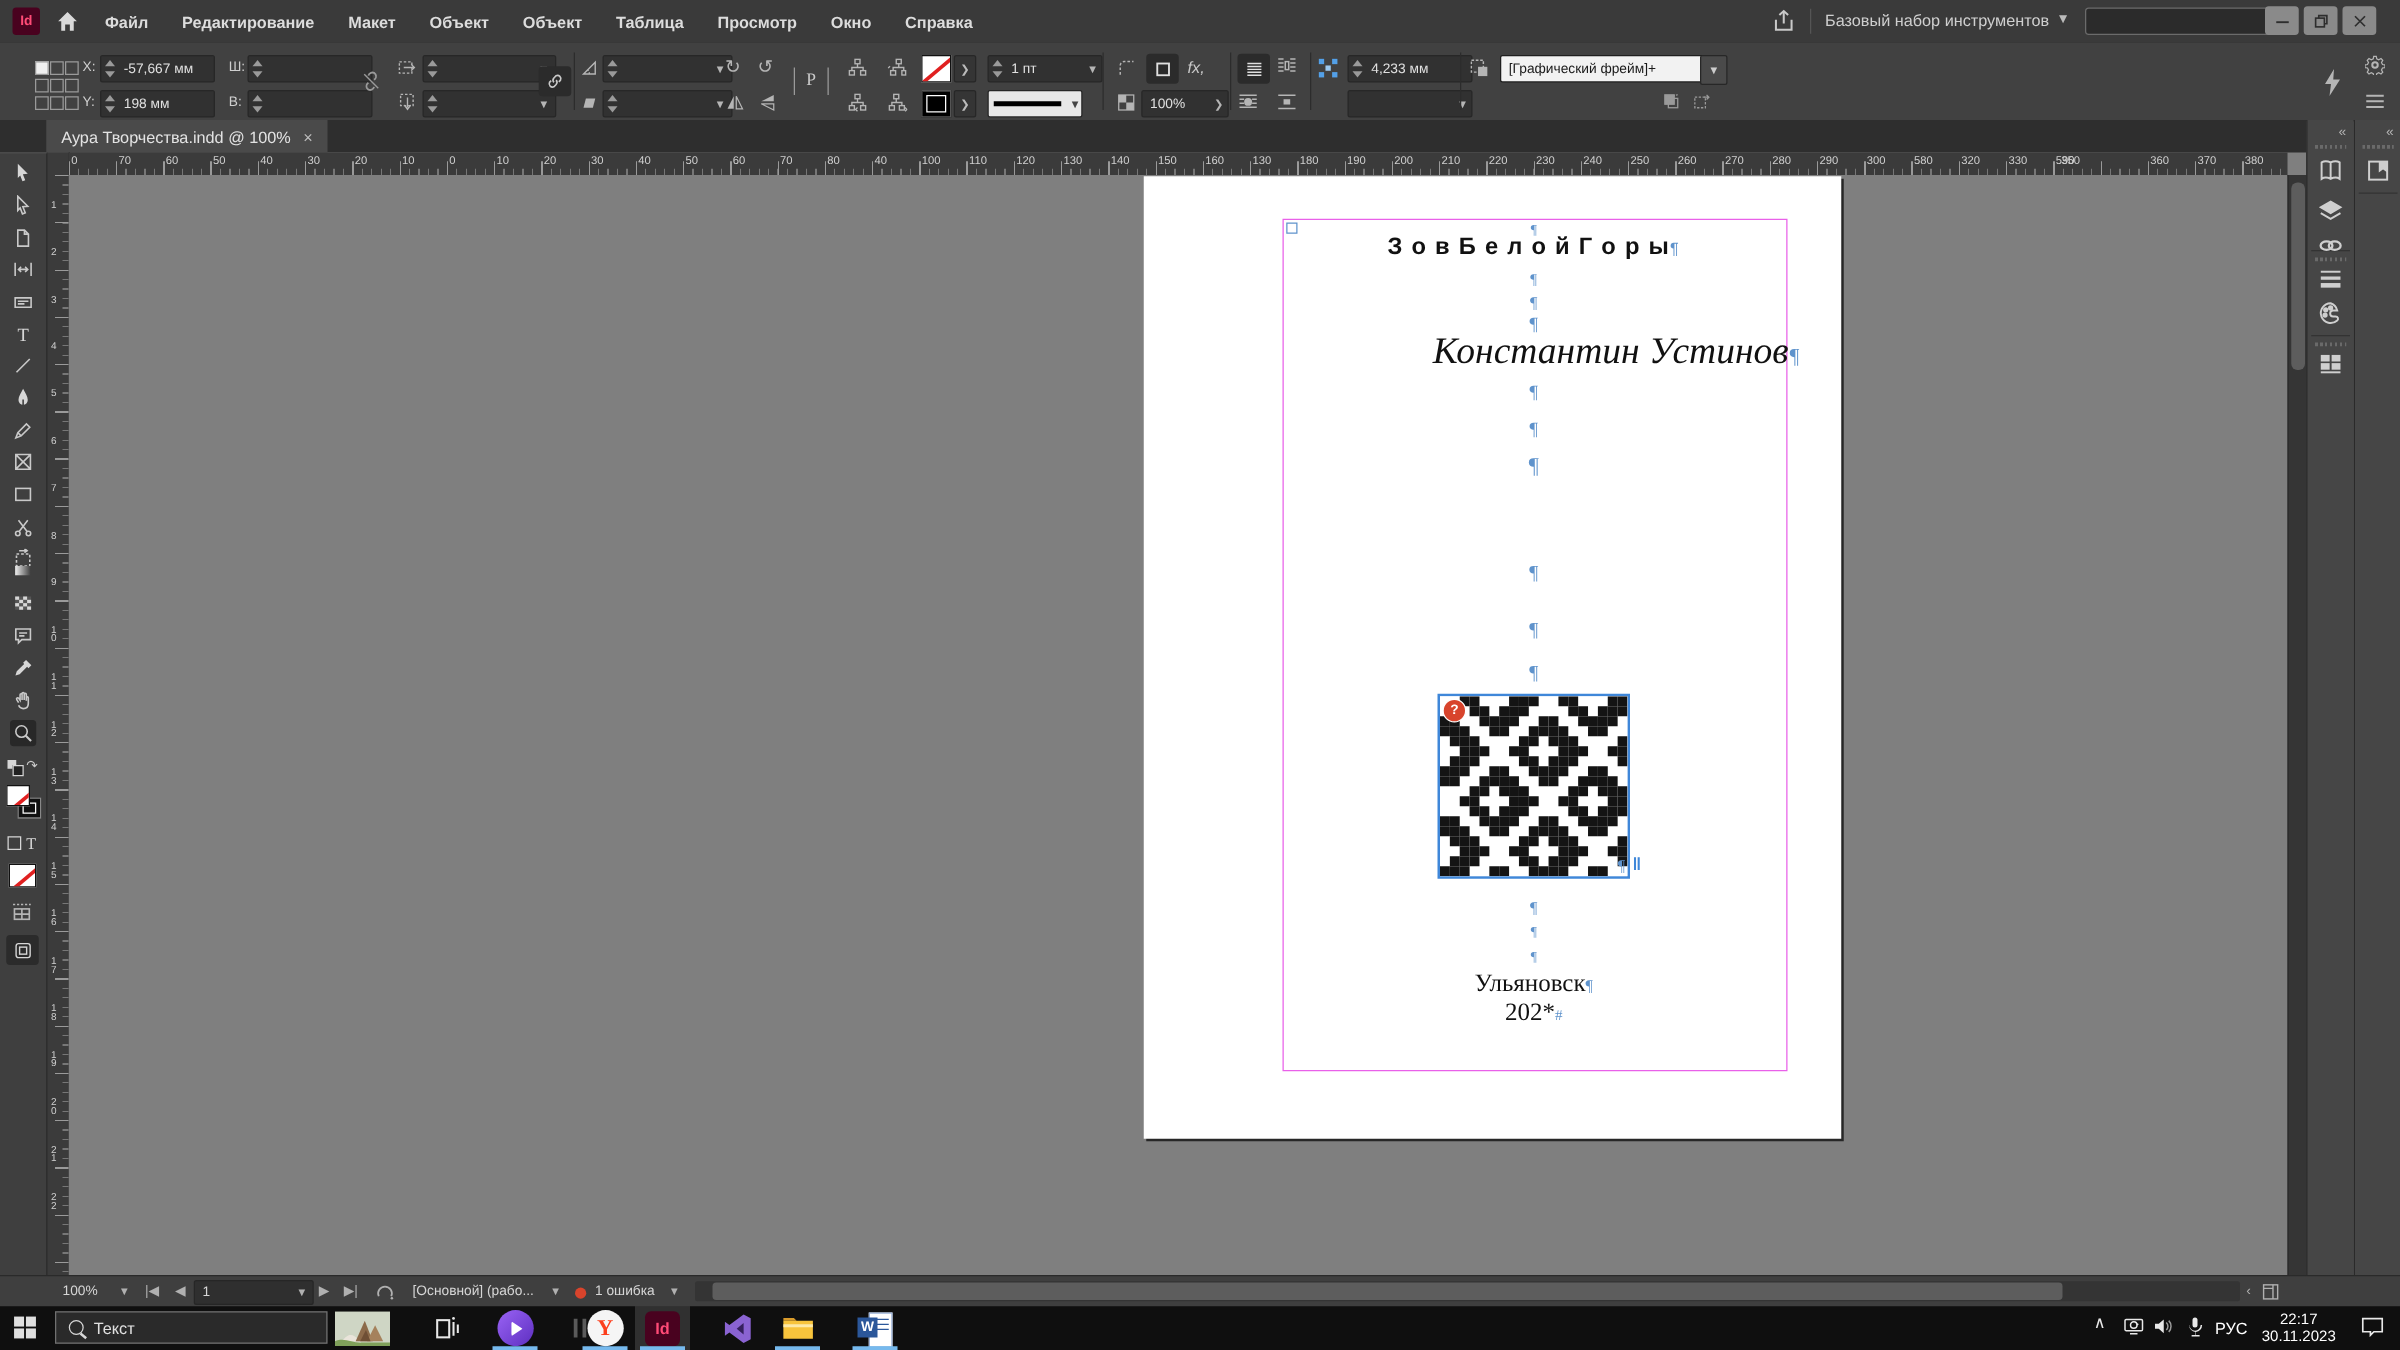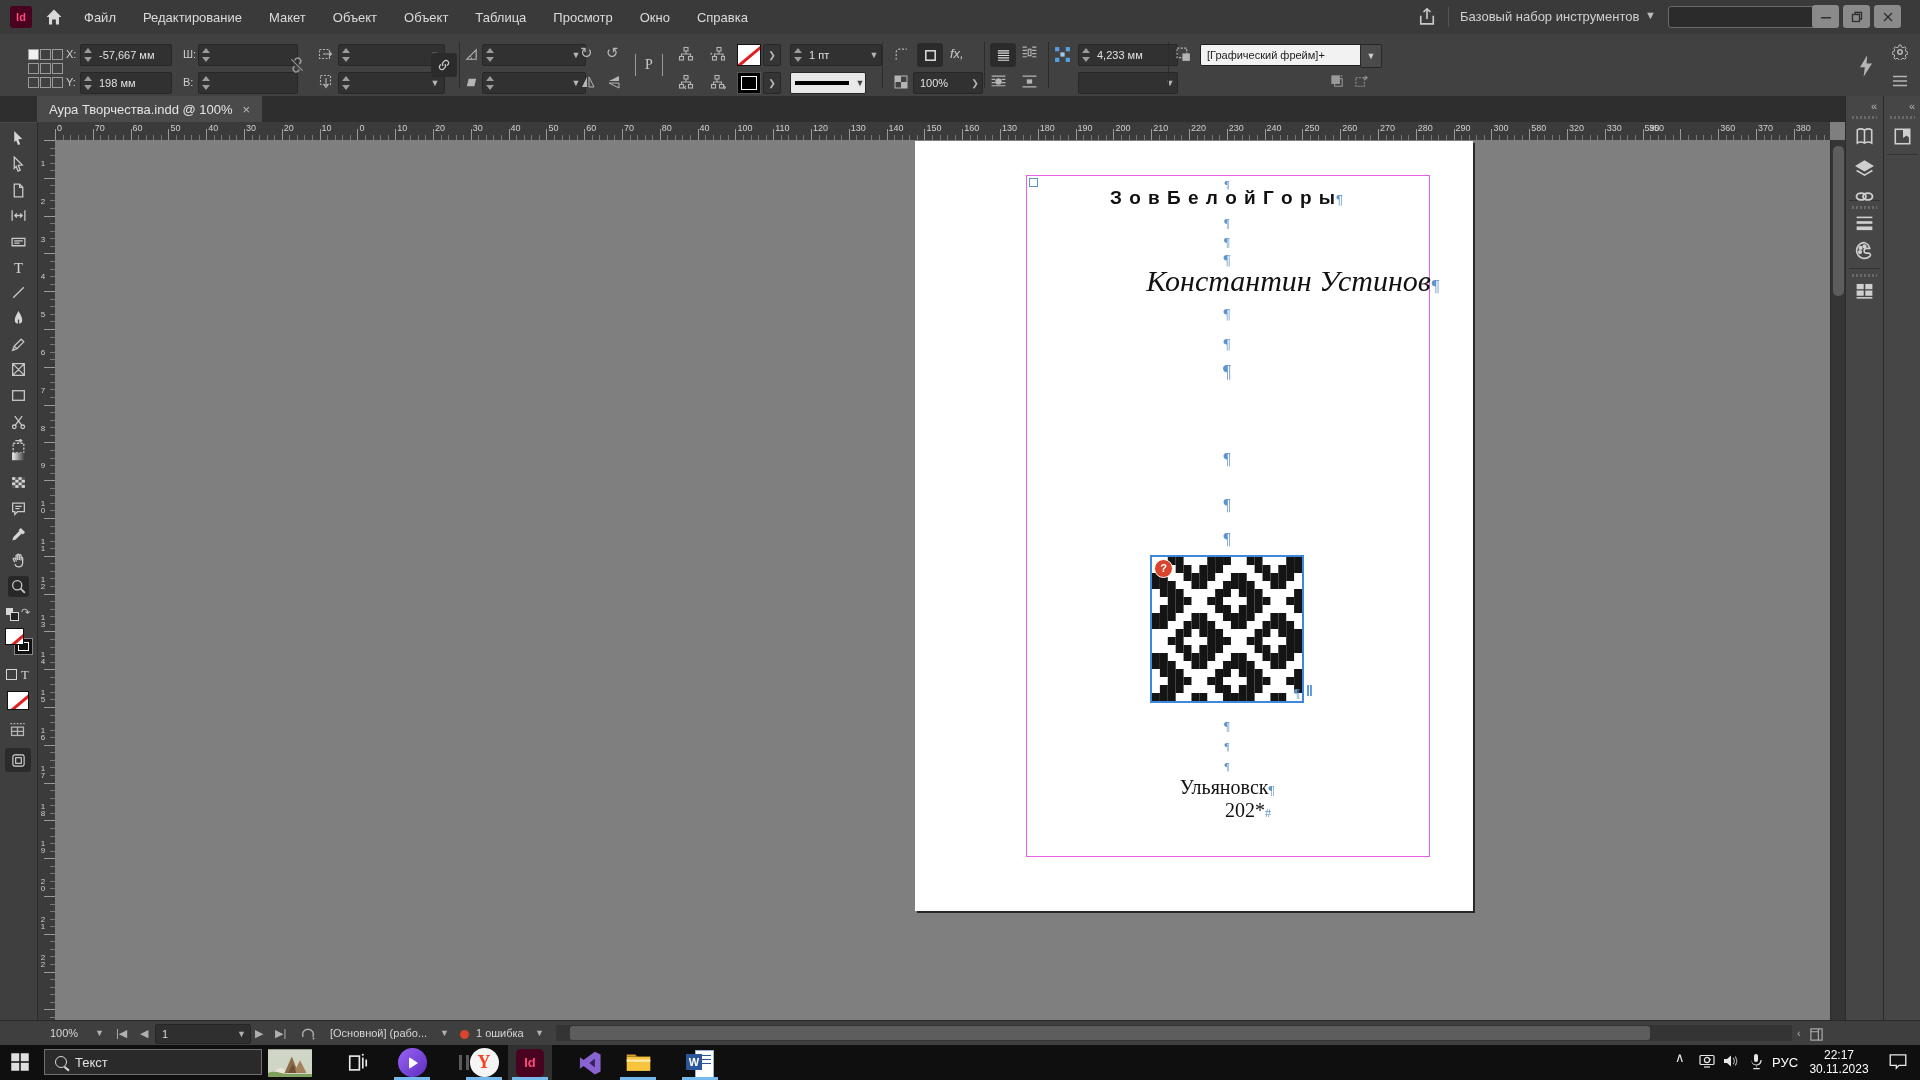--- a/index.html
+++ b/index.html
@@ -6,21 +6,21 @@
   #app{position:relative;width:1920px;height:1080px;overflow:hidden;
        font-family:"Liberation Sans",sans-serif;color:#d8d8d8;font-size:12px;
        background:#7f7f7f;-webkit-font-smoothing:antialiased;}
   .abs{position:absolute;}
   
   #titlebar{position:absolute;left:0;top:0;width:1920px;height:34px;background:#3a3a3a;border-bottom:1px solid #262626;}
   #id-logo{position:absolute;left:10px;top:6px;width:22px;height:22px;background:#49021f;border-radius:3px;
            color:#ff4b77;font-weight:bold;font-size:11px;text-align:center;line-height:22px;}
   #home-ic{position:absolute;left:44px;top:7px;width:20px;height:20px;}
   #menus{position:absolute;left:84px;top:0;height:34px;display:flex;align-items:center;gap:27px;font-size:13px;color:#dcdcdc;}
-  .menu-item{cursor:default;}
+  .menu-item{cursor:default;font-weight:bold;}
   #share-ic{position:absolute;left:1417px;top:7px;}
   .tb-sep{position:absolute;top:7px;width:1px;height:20px;background:#555;}
   #ws-switch{position:absolute;left:1460px;top:9px;font-size:13px;color:#cfcfcf;}
   #ws-chev{position:absolute;left:1645px;top:9px;color:#bbb;font-size:11px;}
   #tb-search{position:absolute;left:1668px;top:6px;width:136px;height:20px;background:#2b2b2b;border:1px solid #6b6b6b;border-radius:3px;color:#ddd;font-size:12px;padding:0 6px;outline:none;}
   .win-btn{position:absolute;top:5px;width:27px;height:23px;background:#8a8a8a;border-radius:3px;display:flex;align-items:center;justify-content:center;}
   .win-btn svg{display:block;}
   
   #cpanel{position:absolute;left:0;top:34px;width:1920px;height:62px;background:#414141;border-bottom:1px solid #262626;}
   .fld{position:absolute;height:20px;background:#313131;border:1px solid #272727;border-radius:2px;color:#e0e0e0;font-size:11px;line-height:20px;padding-left:18px;white-space:nowrap;overflow:hidden;}
@@ -65,21 +65,21 @@
   #canvas{position:absolute;left:55px;top:140px;width:1775px;height:880px;background:#7f7f7f;overflow:hidden;}
   #page{position:absolute;left:860px;top:1px;width:558px;height:770px;background:#fff;box-shadow:2px 2px 0 rgba(10,10,10,.75);}
   #marginbox{position:absolute;left:971px;top:35px;width:402px;height:680px;border:1px solid #e961e9;}
   .pilcrow{position:absolute;color:#5f93cc;transform:translateX(-50%);font-family:"Liberation Serif",serif;}
   .dtext{position:absolute;transform:translateX(-50%);white-space:nowrap;color:#111;}
   .dtext .pmark{color:#5f93cc;font-weight:normal;}
   #t-title{top:47px;left:1172px;font-weight:bold;font-size:19px;letter-spacing:1px;}
   #t-author{top:124px;left:1238px;font-family:"Liberation Serif",serif;font-style:italic;font-size:30px;}
   #t-main{top:252px;left:1172px;font-weight:bold;font-style:italic;font-size:30px;}
   #t-city{top:636px;left:1172px;font-family:"Liberation Serif",serif;font-size:20px;}
-  #t-year{top:659px;left:1172px;font-family:"Liberation Serif",serif;font-size:20px;margin-left:21px;}
+  #t-year{top:659px;left:1172px;font-family:"Liberation Serif",serif;font-size:20px;}
   #imgframe{position:absolute;left:1095px;top:415px;width:154px;height:148px;border:2px solid #3f87d9;background:#fff;box-sizing:border-box;}
   #badge{position:absolute;left:2px;top:2px;width:17px;height:17px;background:#d8442c;border:1px solid #fff;border-radius:50%;
          color:#fff;font-size:11px;font-weight:bold;text-align:center;line-height:17px;}
   #inport{position:absolute;left:974px;top:38px;width:7px;height:7px;border:1px solid #5f93cc;}
   #outport{position:absolute;left:1251px;top:543px;color:#3f87d9;font-size:14px;font-weight:bold;}
   
   #vscroll{position:absolute;left:1830px;top:140px;width:15px;height:880px;background:#353535;border-left:1px solid #2a2a2a;}
   #vthumb{position:absolute;left:2px;top:6px;width:11px;height:150px;background:#5d5d5d;border-radius:5px;}
   
   #dockA{position:absolute;left:1845px;top:96px;width:37px;height:924px;background:#464646;border-left:1px solid #2a2a2a;}

